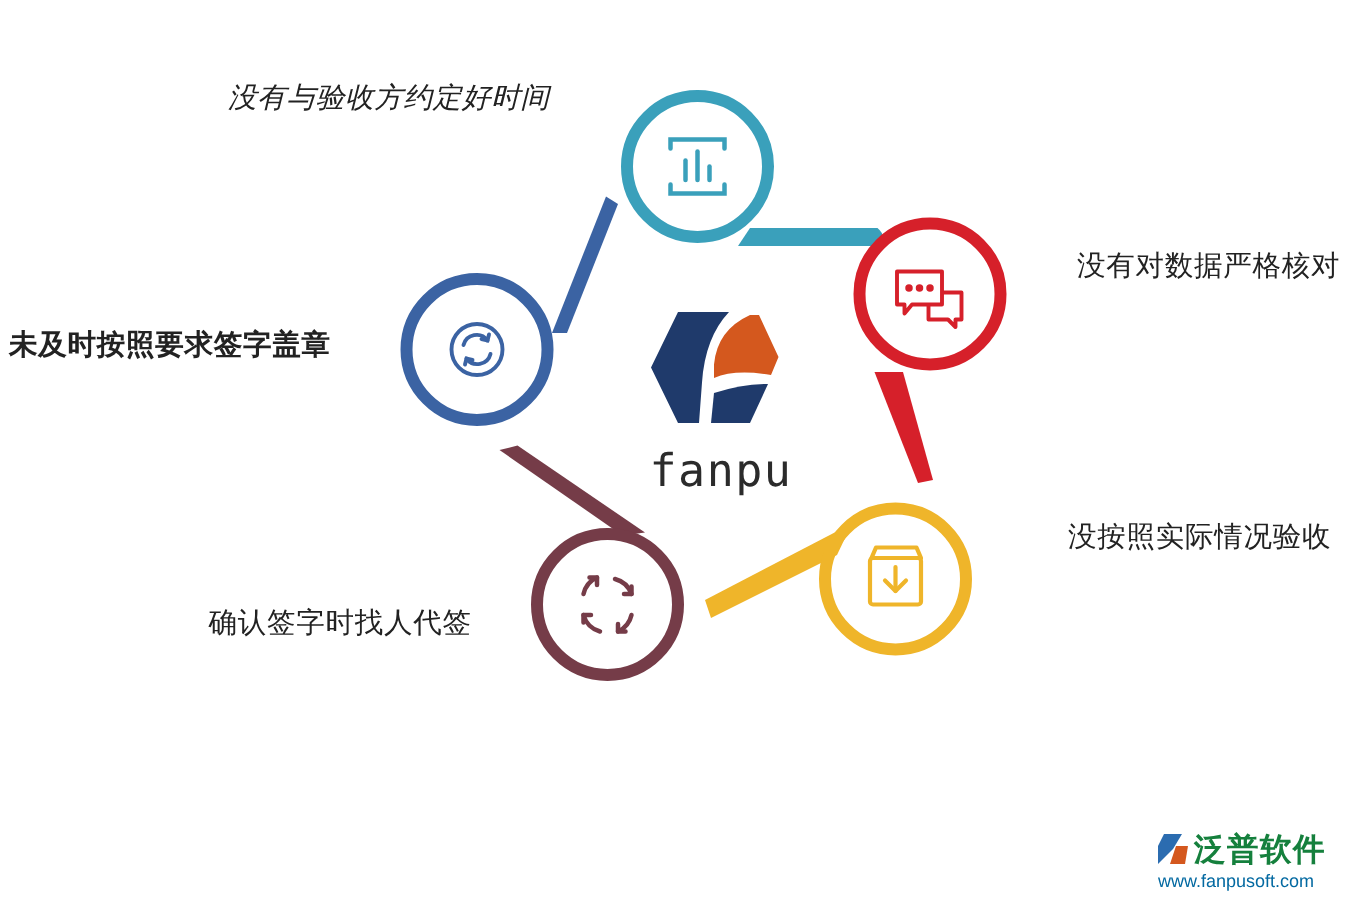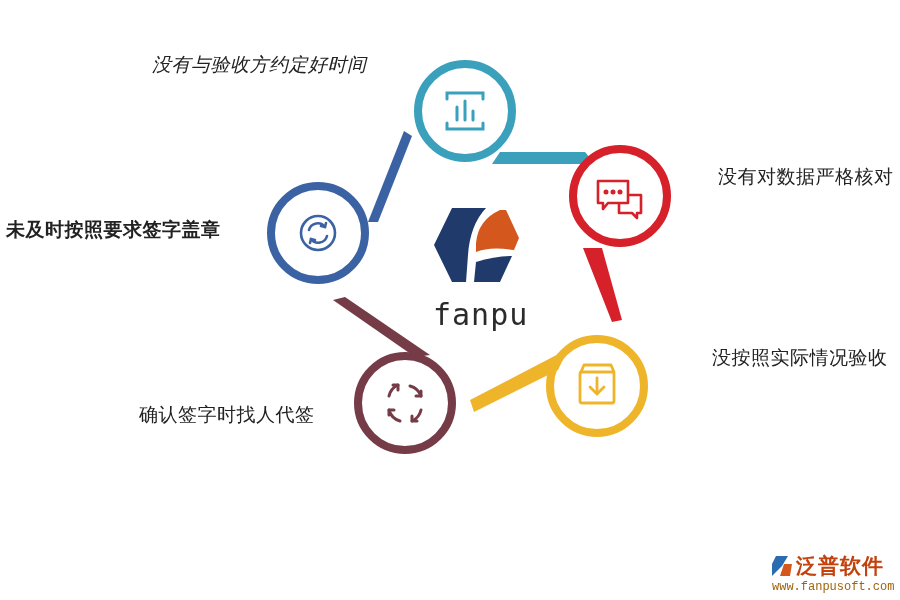--- a/index.html
+++ b/index.html
@@ -1,22 +1,22 @@
 <!DOCTYPE html>
 <html><head>
 <meta charset="utf-8">
 <style>
   html, body { margin: 0; padding: 0; background: #ffffff; }
   body { width: 900px; height: 600px; position: relative; overflow: hidden; font-family: "DejaVu Serif", "Liberation Serif", serif; }
   #canvas { position: absolute; left: 0; top: 0; width: 900px; height: 600px; }
   .label { position: absolute; font-size: 19px; color: #222; white-space: nowrap; font-family: "DejaVu Serif", "Liberation Serif", serif; letter-spacing: 0.5px; }
   .logo-text { position: absolute; left: 433px; top: 297px; font-size: 30px; color: #2b2b2b; font-family: "DejaVu Sans Mono", "Liberation Mono", monospace; letter-spacing: 1px; }
   .brand { position: absolute; left: 768px; top: 552px; width: 130px; height: 46px; }
-  .brand-name { position: absolute; left: 28px; top: 0px; font-size: 21px; color: #c2410c; font-family: "DejaVu Sans", "Liberation Sans", sans-serif; letter-spacing: 1px; font-weight: bold; }
-  .brand-url { position: absolute; left: 4px; top: 28px; font-size: 12px; color: #a16207; font-family: Liberation Mono, monospace; }
+  .brand-name { position: absolute; left: 28px; top: 0px; font-size: 21px; color: #15803d; font-family: "DejaVu Sans", "Liberation Sans", sans-serif; letter-spacing: 1px; font-weight: bold; }
+  .brand-url { position: absolute; left: 4px; top: 28px; font-size: 12px; color: #0369a1; font-family: Liberation Sans, sans-serif; }
 </style>
 </head>
 <body>
 
 <svg id="canvas" viewBox="0 0 900 600">
 
   <g>
     <path d="M500 152 L 585 152 Q 592 158 585 164 L 492 164 Z" fill="#3aa0bb"></path>
     <circle cx="465" cy="111" r="47" fill="none" stroke="#3aa0bb" stroke-width="8"></circle>
   </g>

